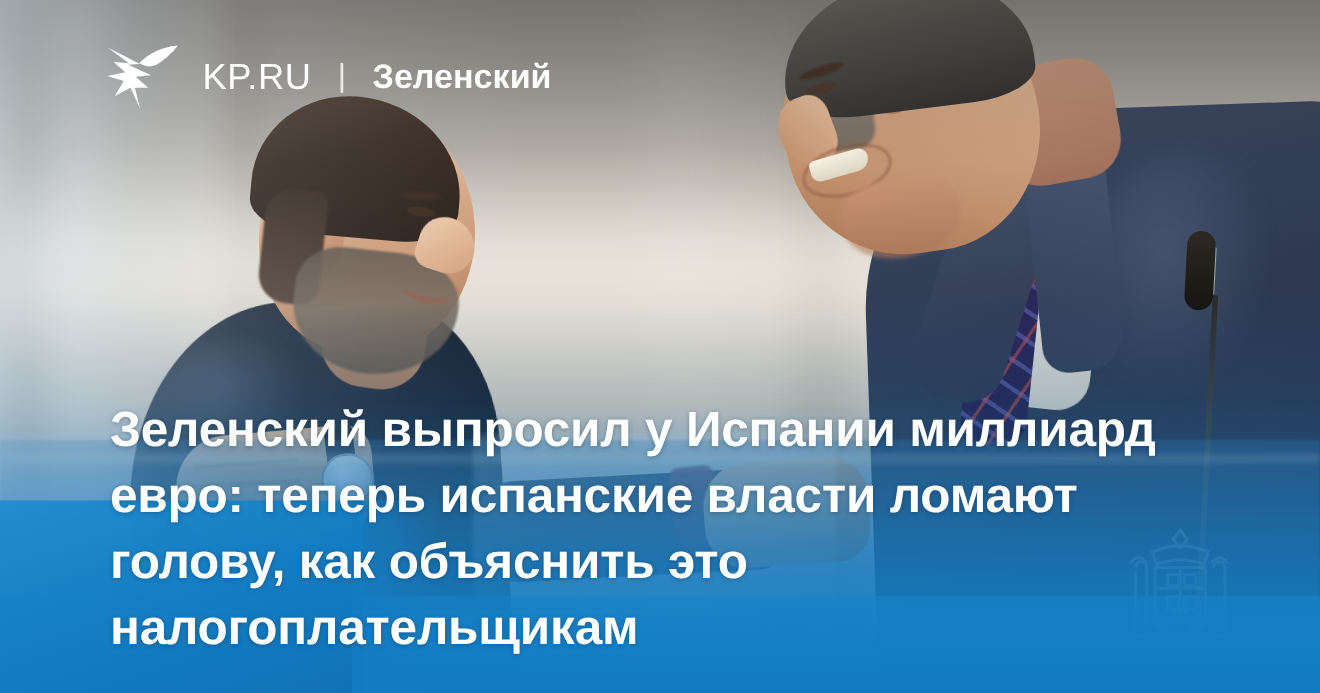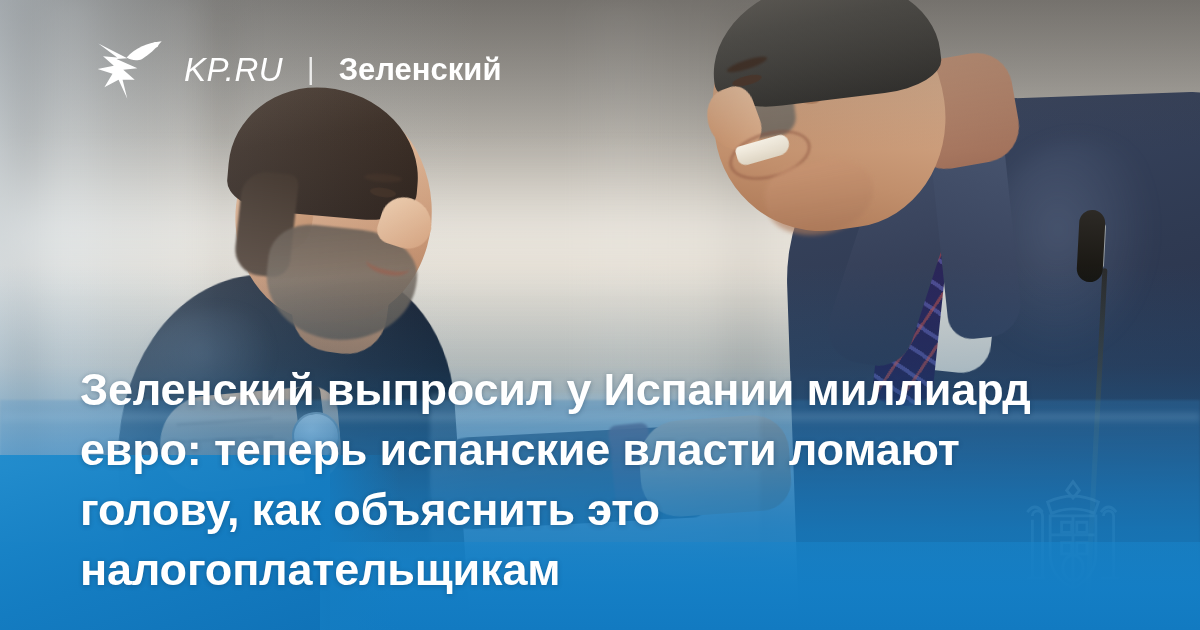--- a/index.html
+++ b/index.html
@@ -565,41 +565,40 @@
     z-index: 8;
   }
   .logo-bird { width: 68px; height: 62px; display: block; color: #fff; }
   .brand-name {
     color: #ffffff;
     font-size: 33px;
     letter-spacing: .5px;
     font-weight: 400;
     line-height: 1;
     white-space: nowrap;
-    font-style: italic;
   }
   .brand-sep {
     color: rgba(255,255,255,.82);
     font-size: 29px;
     font-weight: 300;
     line-height: 1;
     margin: 0 4px;
   }
   .brand-section {
     color: #ffffff;
     font-size: 31px;
     font-weight: 700;
     line-height: 1;
     white-space: nowrap;
   }
 
   
   .headline {
     position: absolute;
-    left: 80px;
+    left: 100px;
     top: 330px;
     width: 1010px;
     z-index: 9;
     color: #ffffff;
     font-size: 45px;
     font-weight: 700;
     line-height: 60px;
     letter-spacing: -.2px;
     text-shadow: 0 1px 5px rgba(10,40,70,.33);
   }

